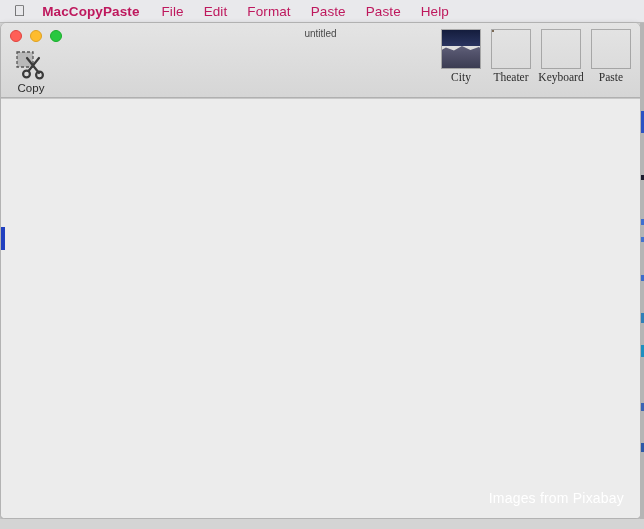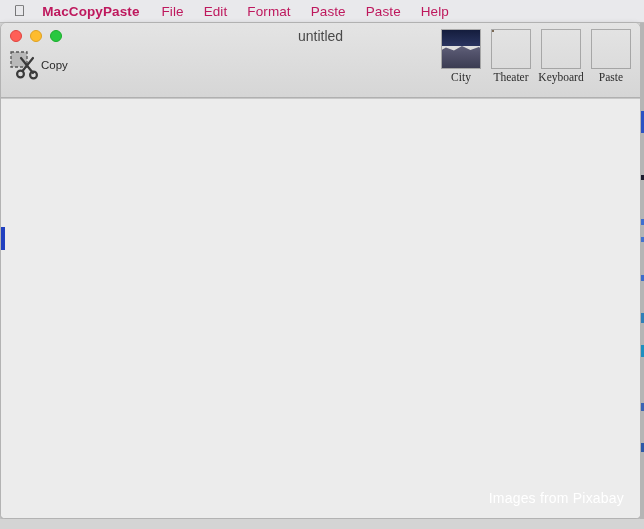--- a/index.html
+++ b/index.html
@@ -71,32 +71,32 @@
     display: flex; gap: 8px;
   }
   .light { width: 12px; height: 12px; border-radius: 50%; }
   .light.red    { background: #ff5f57; border: 0.5px solid #e0443e; }
   .light.yellow { background: #febc2e; border: 0.5px solid #dea123; }
   .light.green  { background: #28c840; border: 0.5px solid #1aad2b; }
 
   .win-title {
     position: absolute; top: 5px; left: 0; right: 0;
     text-align: center;
-    font-size: 14px;
+    font-size: 10px;
     color: #4a4a4a;
   }
 
   
   .tool-left {
     position: absolute; left: 8px; top: 24px;
     display: flex;
   }
   .tool-btn {
     width: 44px;
-    display: flex; flex-direction: row;
+    display: flex; flex-direction: column;
     align-items: center;
     cursor: default;
   }
   .tool-btn .glyph { height: 34px; display: flex; align-items: flex-end; justify-content: center; }
   .tool-btn .lbl {
     font-size: 11.5px; color: #2b2b2b;
     margin-top: 1px;
   }
 
   

